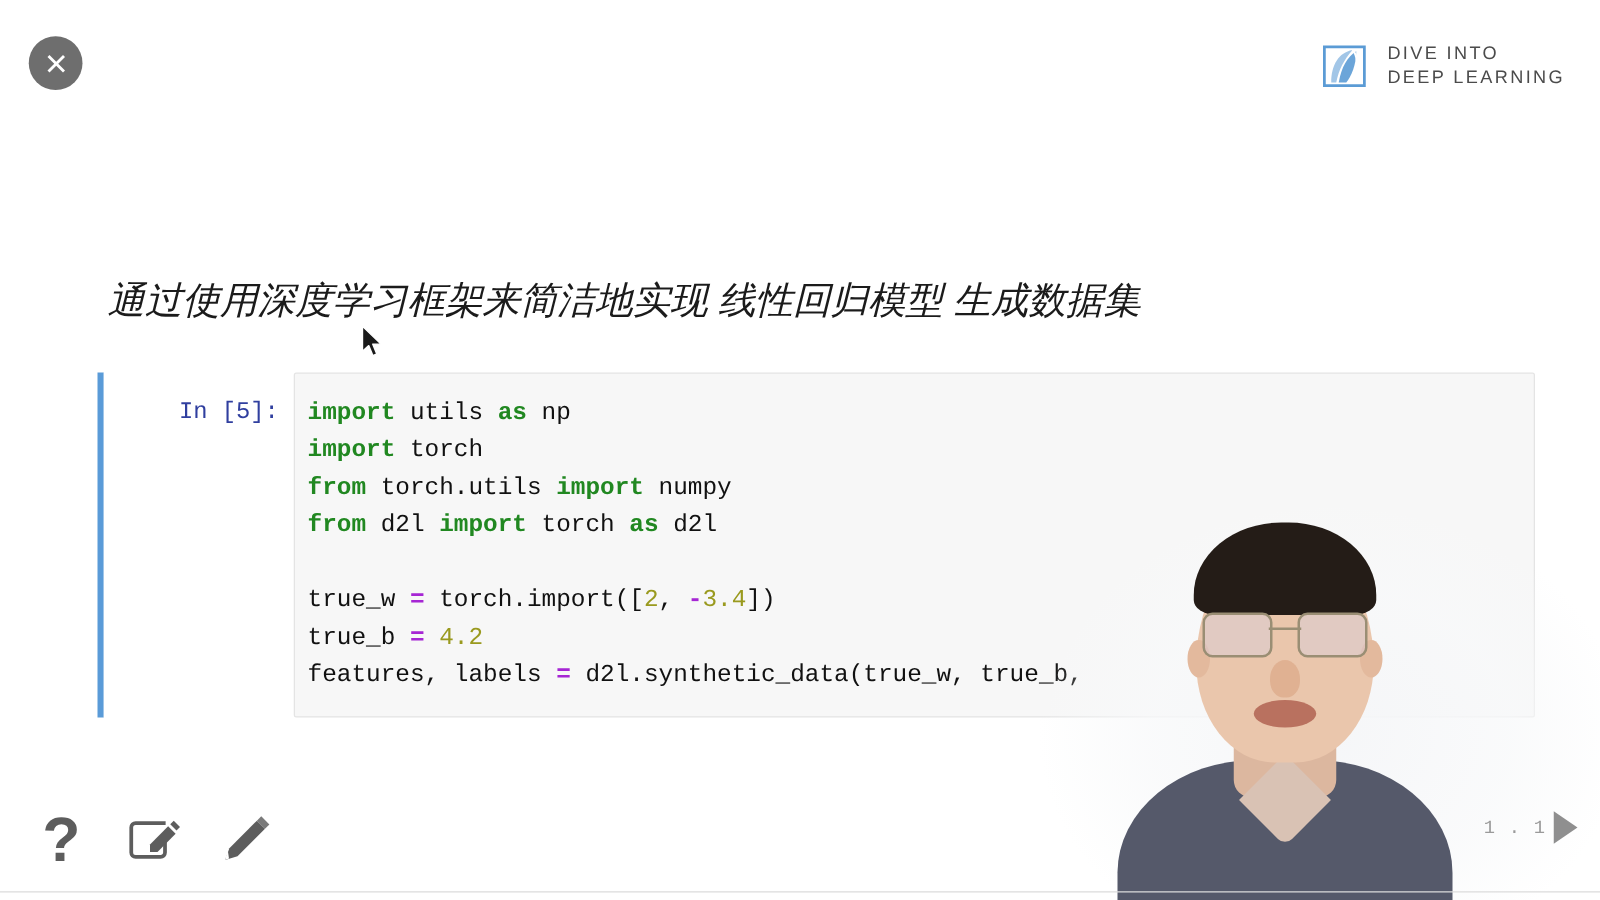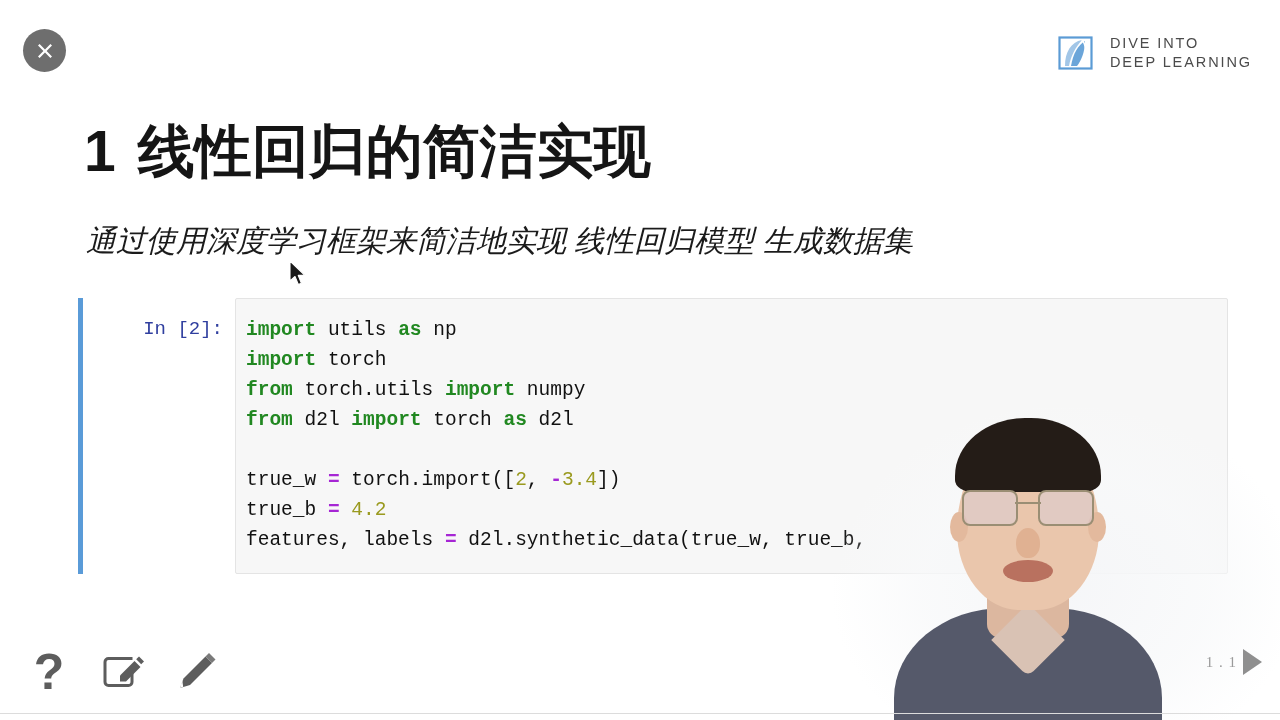--- a/index.html
+++ b/index.html
@@ -179,21 +179,21 @@
   .page-ind {
     position: absolute;
     right: 18px;
     bottom: 45px;
     display: flex;
     align-items: center;
     gap: 6px;
     color: #8d8d8d;
   }
   .page-ind .pnum {
-    font-family: Liberation Serif, serif;
+    font-family: Liberation Mono, monospace;
     font-size: 15px;
     letter-spacing: 1px;
     color: #9a9a9a;
   }
   .page-ind .tri {
     width: 0; height: 0;
     border-left: 19px solid #8f8f8f;
     border-top: 13px solid transparent;
     border-bottom: 13px solid transparent;
     cursor: pointer;
@@ -373,29 +373,26 @@
         <path d="M16 34 C18 22, 23 13, 30 9 C30 20, 26 29, 22 34 Z" fill="#5b9bd5" opacity="0.9"></path>
         <path d="M27 8 C31 12, 32 22, 29 31" fill="none" stroke="#ffffff" stroke-width="1.6"></path>
       </svg>
     </div>
     <div class="logo-text">
       <div>DIVE INTO</div>
       <div>DEEP LEARNING</div>
     </div>
   </div>
 
-  <div class="title">
-    <span class="num">1</span><span>线性回归的简洁实现</span>
-  </div>
 
   <div class="subtitle">通过使用深度学习框架来简洁地实现 线性回归模型 生成数据集</div>
 
   <div class="cell">
     <div class="cell-marker"></div>
-    <div class="cell-prompt">In [2]:</div>
+    <div class="cell-prompt">In [5]:</div>
     <div class="cell-input">
       <pre class="code" id="code-block"><span><span class="kw">import</span><span> utils </span><span class="kw">as</span><span> np</span></span>
 <span><span class="kw">import</span><span> torch</span></span>
 <span><span class="kw">from</span><span> torch.utils </span><span class="kw">import</span><span> numpy</span></span>
 <span><span class="kw">from</span><span> d2l </span><span class="kw">import</span><span> torch </span><span class="kw">as</span><span> d2l</span></span>
 <span class="blank">
 </span><span><span>true_w </span><span class="op">=</span><span> torch.import([</span><span class="num">2</span><span>, </span><span class="op">-</span><span class="num">3.4</span><span>])</span></span>
 <span><span>true_b </span><span class="op">=</span><span> </span><span class="num">4.2</span></span>
 <span><span>features, labels </span><span class="op">=</span><span> d2l.synthetic_data(true_w, true_b,</span></span></pre>
     </div>

